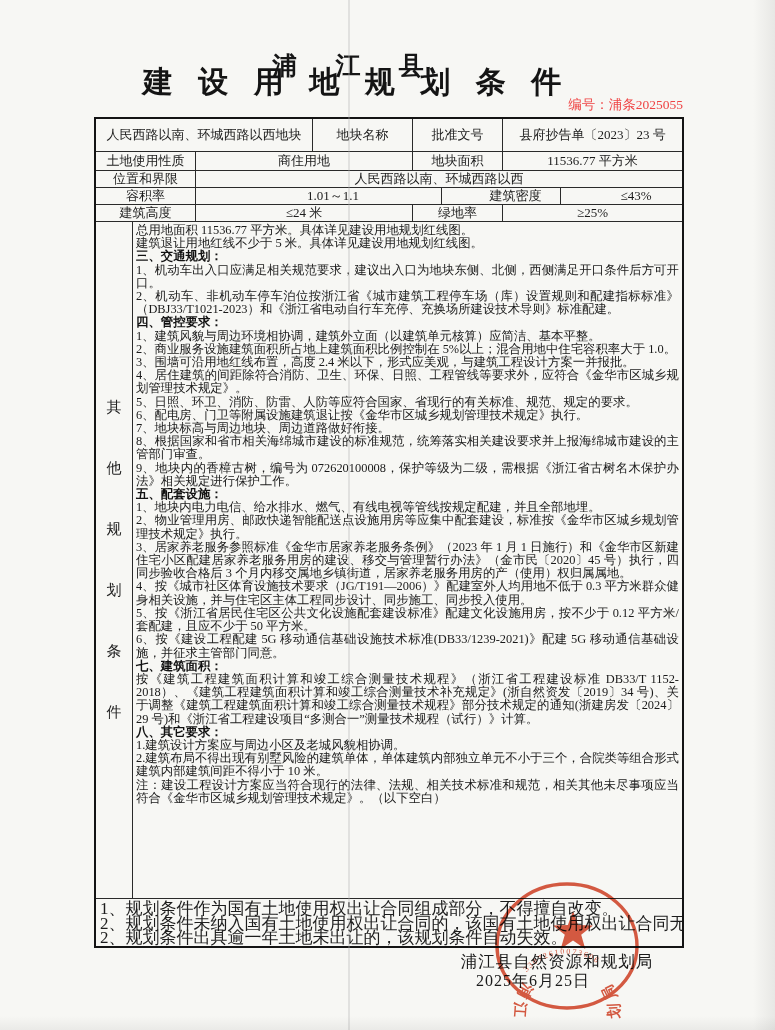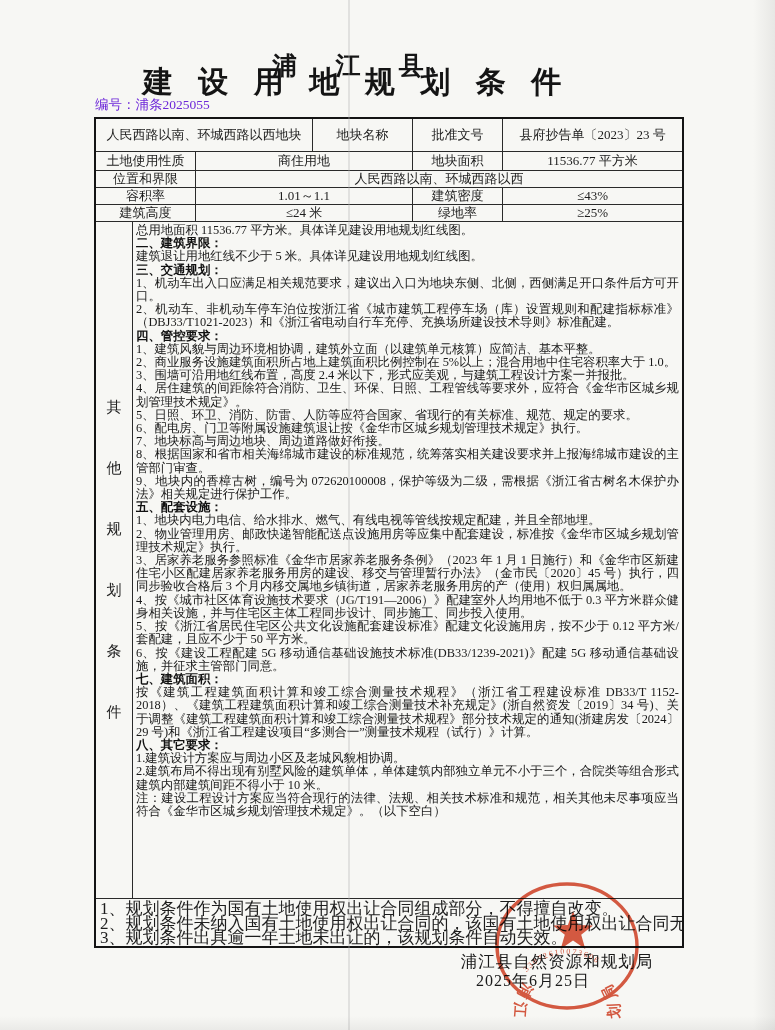--- a/index.html
+++ b/index.html
@@ -12,36 +12,36 @@
     -webkit-font-smoothing:antialiased;
   }
   
   .fold-line { position:absolute; left:348px; top:0; width:2px; height:1030px; background:rgba(175,175,175,.30); pointer-events:none; z-index:30; }
   .edge-shadow-r { position:absolute; right:0; top:0; width:22px; height:1030px; background:linear-gradient(to right, rgba(0,0,0,0) 0%, rgba(120,120,120,.12) 100%); pointer-events:none; z-index:30; }
   .edge-shadow-b { position:absolute; left:0; bottom:0; width:775px; height:14px; background:linear-gradient(to bottom, rgba(0,0,0,0) 0%, rgba(120,120,120,.10) 100%); pointer-events:none; z-index:30; }
 
   
   .county-title { position:absolute; top:33px; left:0; width:696px; text-align:center; font-size:25px; font-weight:bold; letter-spacing:16px; text-indent:16px; color:#161616;margin-top:16px; }
   .doc-title    { position:absolute; top:62px; left:4px; width:696px; text-align:center; font-size:30px; font-weight:bold; letter-spacing:9px;  text-indent:9px;  color:#141414; }
-  .doc-no       { position:absolute; top:96px; left:95px; width:588px; font-size:13.5px; color:#6d28d9; }
+  .doc-no       { position:absolute; top:96px; left:95px; width:588px; text-align:right; font-size:13.5px; color:#ef4444; }
 
   
   .table { position:absolute; left:94px; top:117px; width:590px; height:831px; border:2.5px solid #141414; display:flex; flex-direction:column; }
   .hrow { display:flex; border-bottom:1px solid #2a2a2a; flex-shrink:0; }
   .hrow .c { display:flex; align-items:center; justify-content:center; font-size:13px; line-height:1.05; white-space:nowrap; overflow:hidden; }
   .c-b { border-right:1px solid #2a2a2a; }
   .w-label { width:100px; }
   .w-val1  { width:217px; }
   .w-label2{ width:90px; }
   .w-val2  { flex:1; }
   .w-merged{ flex:1; }
   .r1 { height:33px; }
   .r2 { height:19px; }
   .r3 { height:17px; }
-  .r4 { height:17px; }
+  .r4 { height:17px;gap:29px; }
   .r5 { height:17px; }
 
   
   .big-row { display:flex; flex:1; min-height:0; border-bottom:1px solid #2a2a2a; }
   .side-label { width:37px; border-right:1px solid #2a2a2a; display:flex; flex-direction:column; align-items:center; justify-content:center; gap:42px; font-size:15px; color:#222; flex-shrink:0; }
   .big-content { flex:1; padding:2px 3px 0 3px; overflow:hidden; font-size:12.4px; line-height:13.2px; text-align:justify; color:#191919; }
   .sec-t { font-weight:bold; color:#111; }
   .it { margin:0; }
 
   
@@ -107,21 +107,20 @@
       <span>条</span>
       <span>件</span>
     </div>
     <div class="big-content">
 
       <div class="sec">
         <p class="it">总用地面积 11536.77 平方米。具体详见建设用地规划红线图。</p>
       </div>
 
       <div class="sec">
-        <div class="sec-t">二、建筑界限：</div>
         <p class="it">建筑退让用地红线不少于 5 米。具体详见建设用地规划红线图。</p>
       </div>
 
       <div class="sec">
         <div class="sec-t">三、交通规划：</div>
         <p class="it">1、机动车出入口应满足相关规范要求，建议出入口为地块东侧、北侧，西侧满足开口条件后方可开口。</p>
         <p class="it">2、机动车、非机动车停车泊位按浙江省《城市建筑工程停车场（库）设置规则和配建指标标准》（DBJ33/T1021-2023）和《浙江省电动自行车充停、充换场所建设技术导则》标准配建。</p>
       </div>
 
       <div class="sec">
@@ -159,21 +158,21 @@
         <p class="it">2.建筑布局不得出现有别墅风险的建筑单体，单体建筑内部独立单元不小于三个，合院类等组合形式建筑内部建筑间距不得小于 10 米。</p>
         <p class="it">注：建设工程设计方案应当符合现行的法律、法规、相关技术标准和规范，相关其他未尽事项应当符合《金华市区城乡规划管理技术规定》。（以下空白）</p>
       </div>
 
     </div>
   </div>
 
   <div class="notes">
     <p>1、规划条件作为国有土地使用权出让合同组成部分，不得擅自改变。</p>
     <p>2、规划条件未纳入国有土地使用权出让合同的，该国有土地使用权出让合同无效。</p>
-    <p>3、规划条件出具逾一年土地未出让的，该规划条件自动失效。</p>
+    <p>2、规划条件出具逾一年土地未出让的，该规划条件自动失效。</p>
   </div>
 
 </div>
 
 <div class="sig-org">浦江县自然资源和规划局</div>
 <div class="sig-date">2025年6月25日</div>
 
 <svg class="seal" viewBox="0 0 180 150" xmlns="http://www.w3.org/2000/svg">
   <defs>
     <path id="ringPath" d="M 47.2 109.4 A 52 52 0 1 0 126.8 109.4" fill="none"></path>

